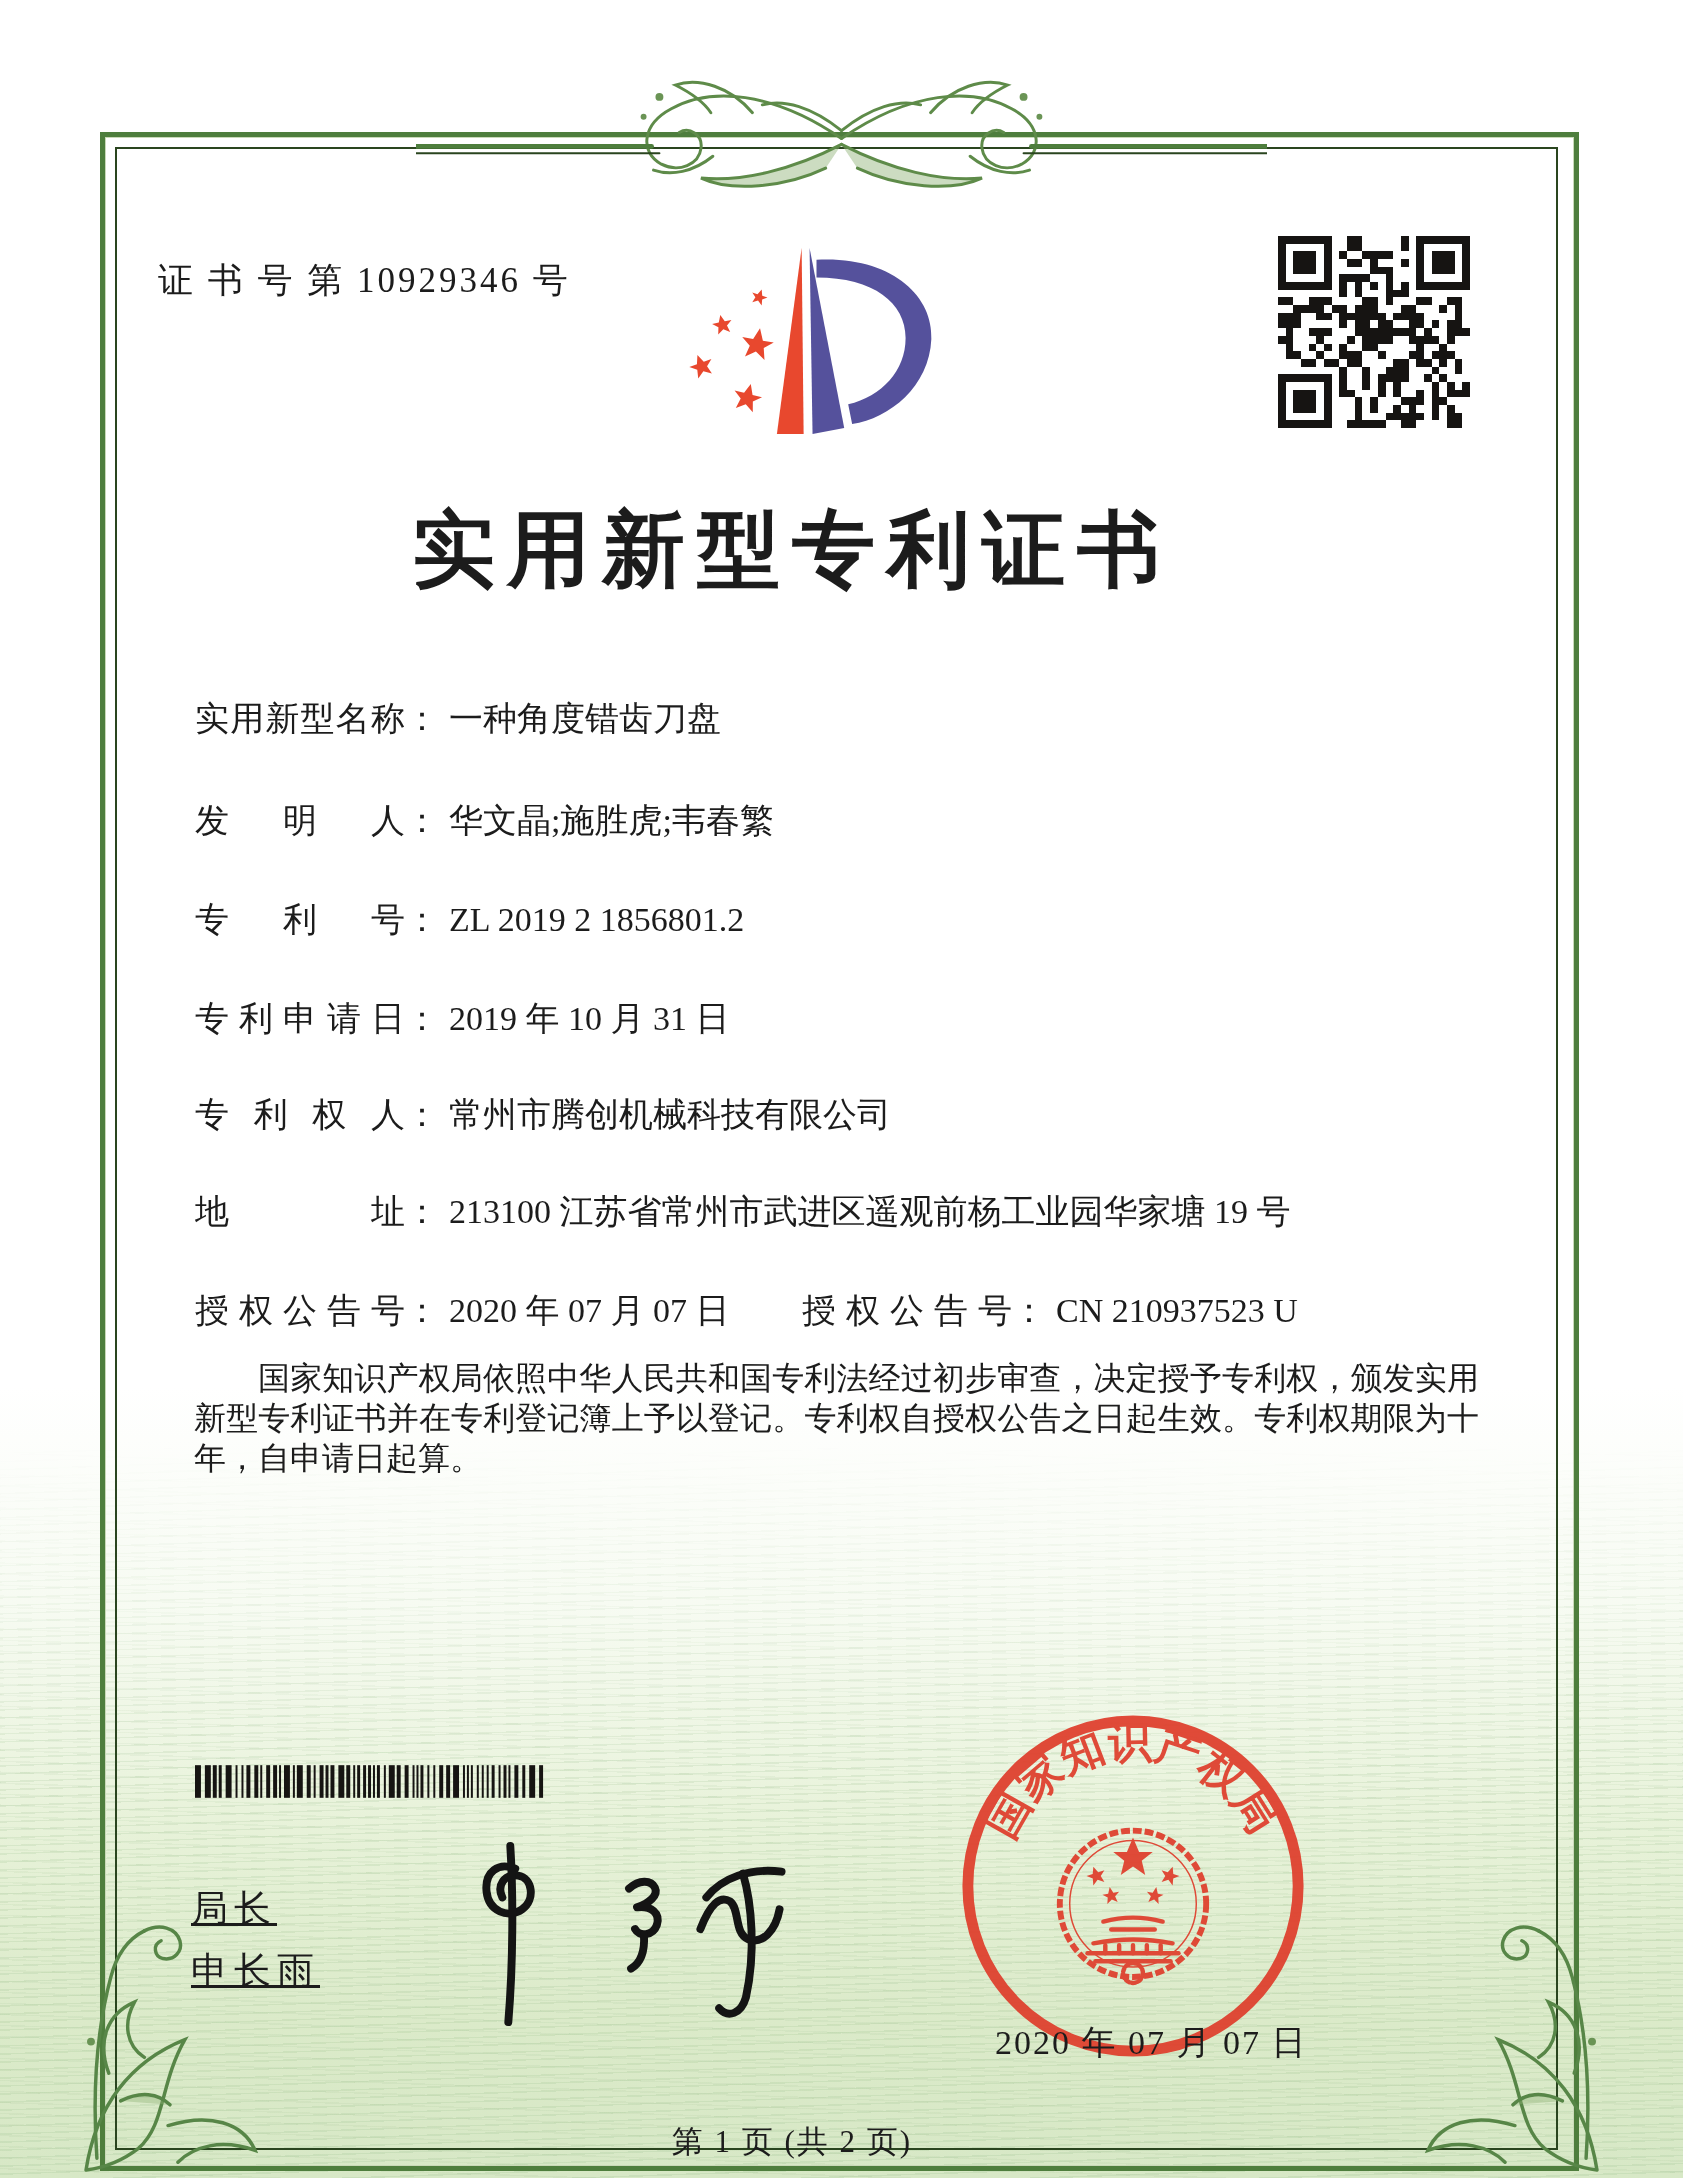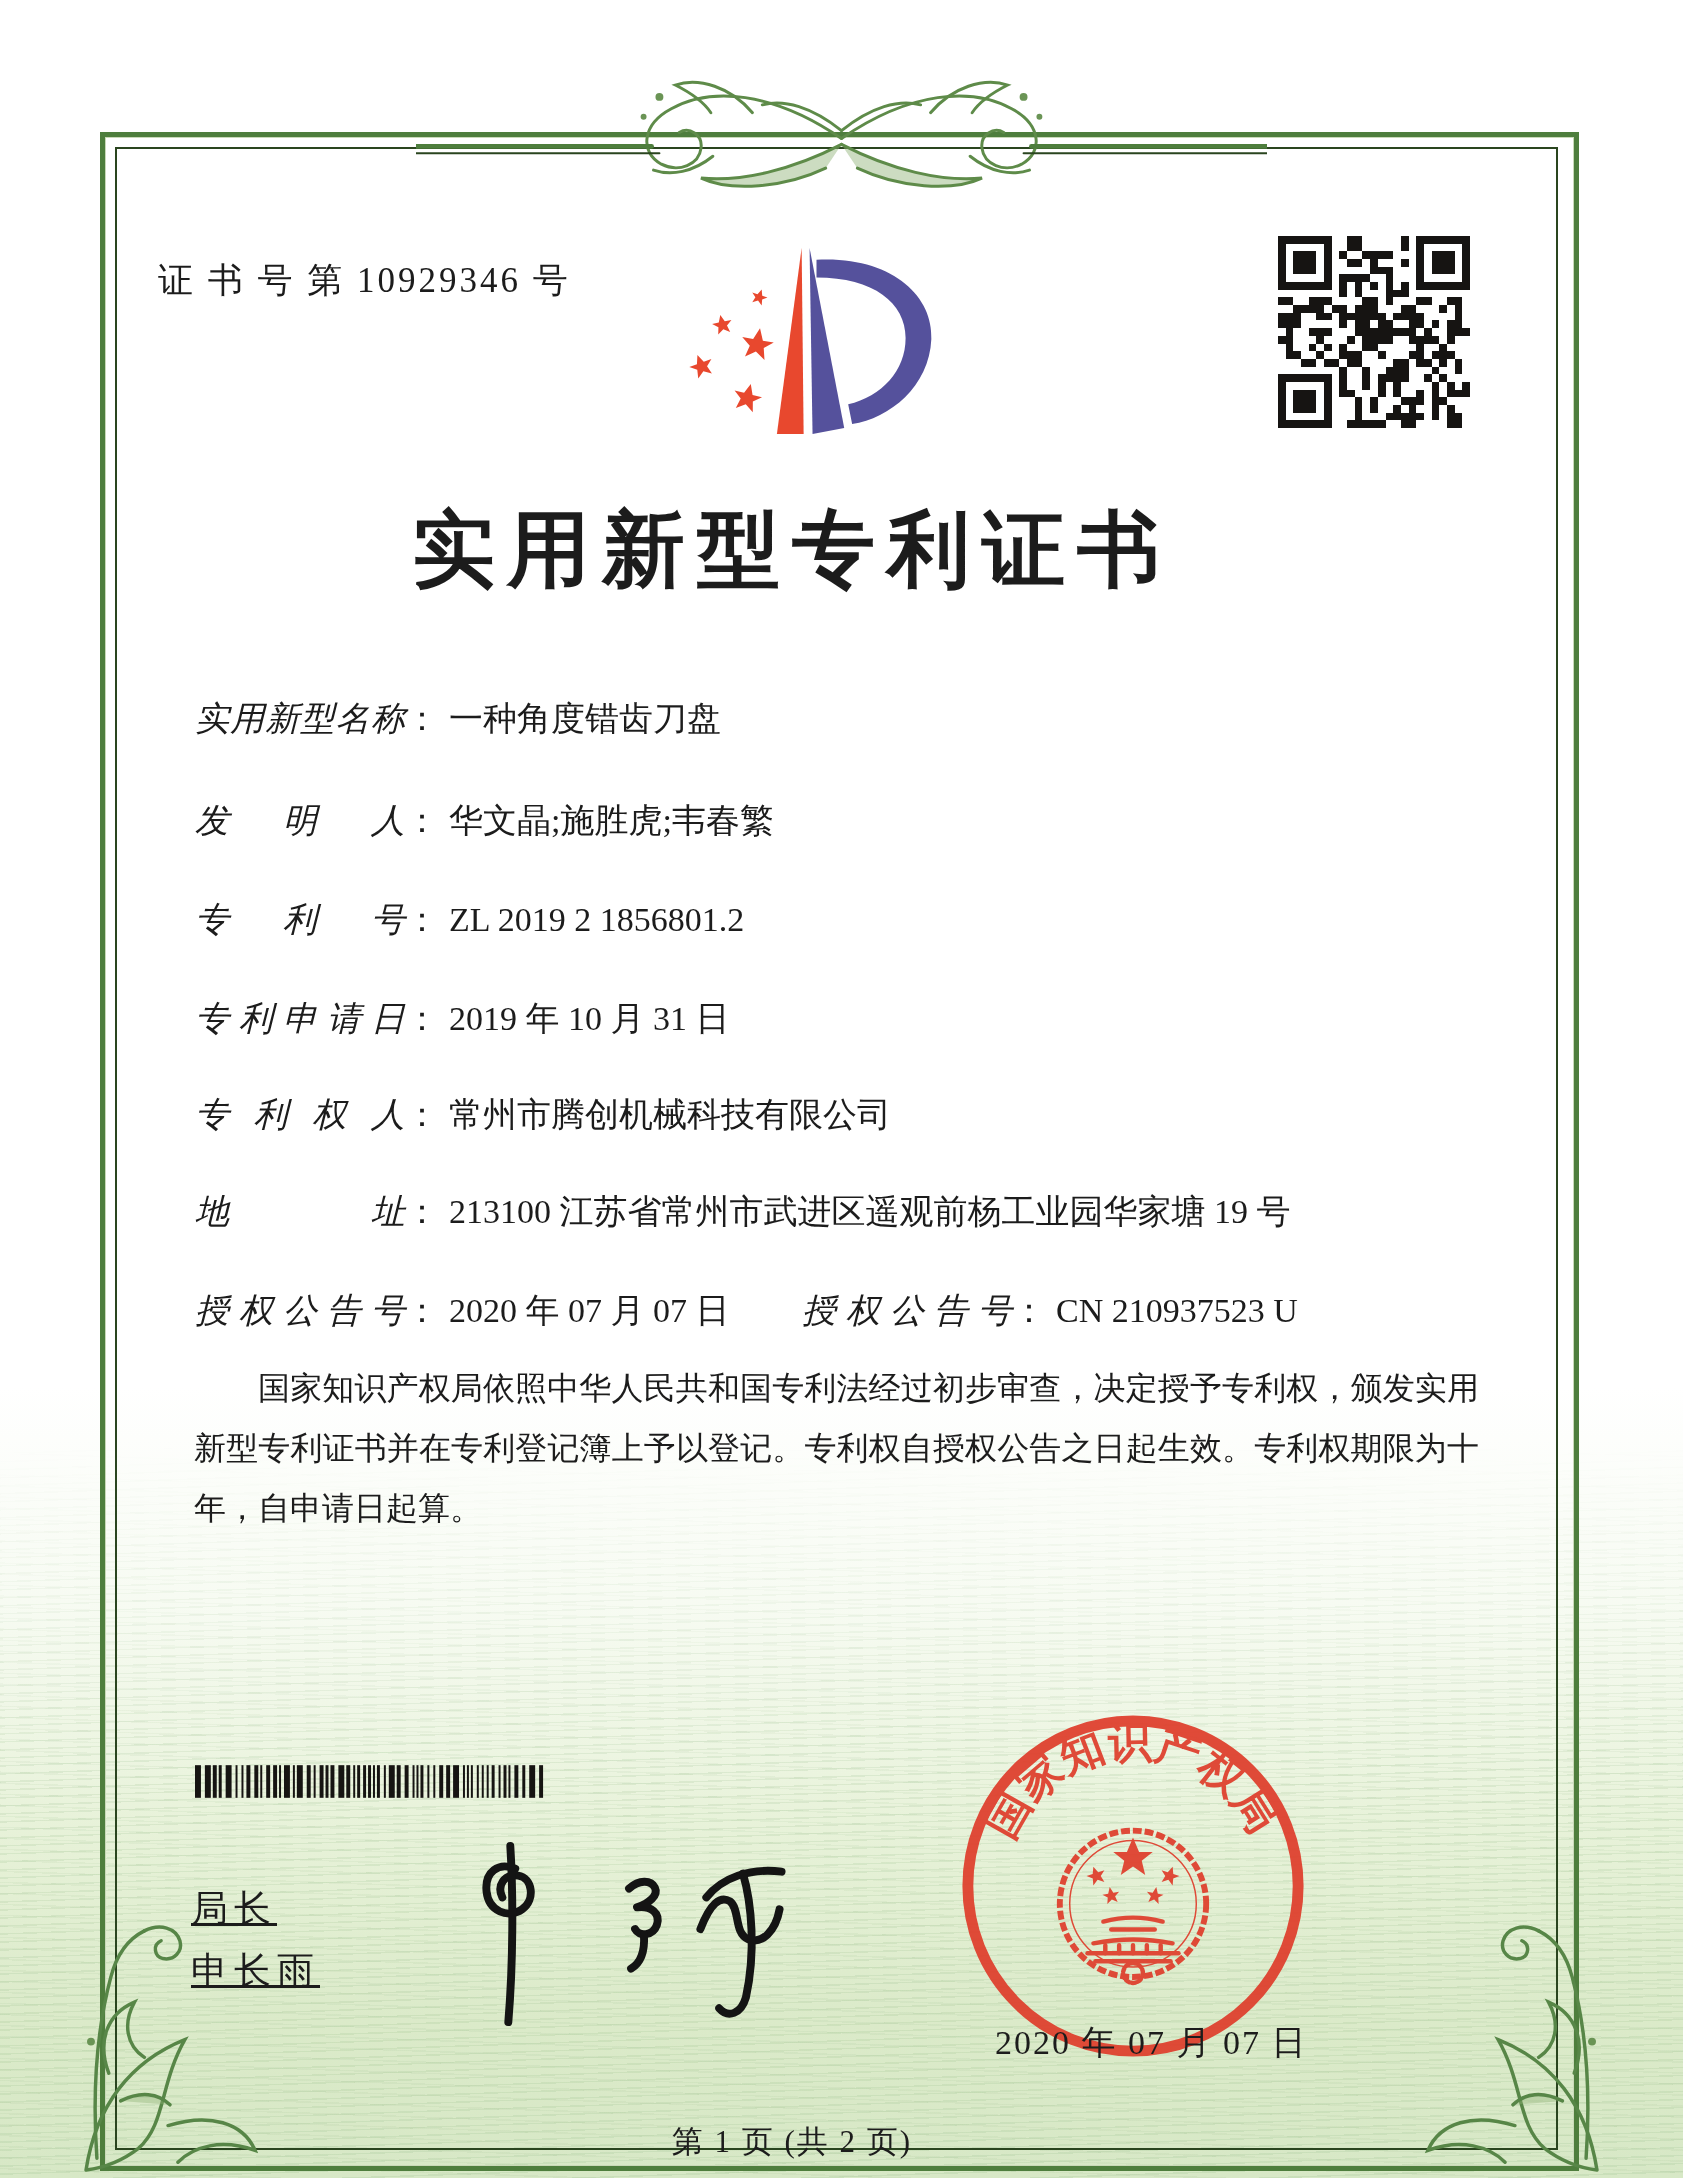--- a/index.html
+++ b/index.html
@@ -36,25 +36,25 @@
   .frame-inner{
     position:absolute;left:115px;top:147px;width:1439px;height:1999px;
     border:2px solid #2a451f;z-index:1;
   }
   .orn{position:absolute;z-index:2;}
   
   .abs{position:absolute;z-index:3;}
   #cert-no{left:158px;top:257px;font-size:35px;letter-spacing:3px;}
   #title{left:94px;top:495px;width:1396px;text-align:center;font-size:83px;font-weight:700;letter-spacing:12px;}
   .row{position:absolute;left:195px;z-index:3;font-size:34px;white-space:nowrap;}
-  .row .lbl{display:inline-block;width:210px;text-align:justify;text-align-last:justify;vertical-align:bottom;font-style:italic;}
+  .row .lbl{display:inline-block;width:210px;text-align:justify;text-align-last:justify;vertical-align:bottom;}
   .row .col{display:inline-block;}
   .row .val{margin-left:10px;}
   #grant-no{left:802px;}
-  #body-text{left:194px;top:1358px;width:1285px;font-size:32px;line-height:60px;text-align:justify;}
+  #body-text{left:194px;top:1358px;width:1285px;font-size:32px;line-height:40px;text-align:justify;}
   #body-text p{margin:0;text-indent:2em;}
   #officer-title,#officer-name{font-family:"Liberation Sans","DejaVu Sans",sans-serif;font-size:37px;letter-spacing:6px;text-decoration:underline;}
   #officer-title{left:191px;top:1884px;}
   #officer-name{left:191px;top:1946px;}
   #seal-date{left:995px;top:2020px;font-size:34px;letter-spacing:2px;z-index:5;}
   #footer{left:94px;top:2121px;width:1396px;text-align:center;font-size:31px;letter-spacing:2px;}
   svg{display:block;}
 </style>
 </head>
 <body>

